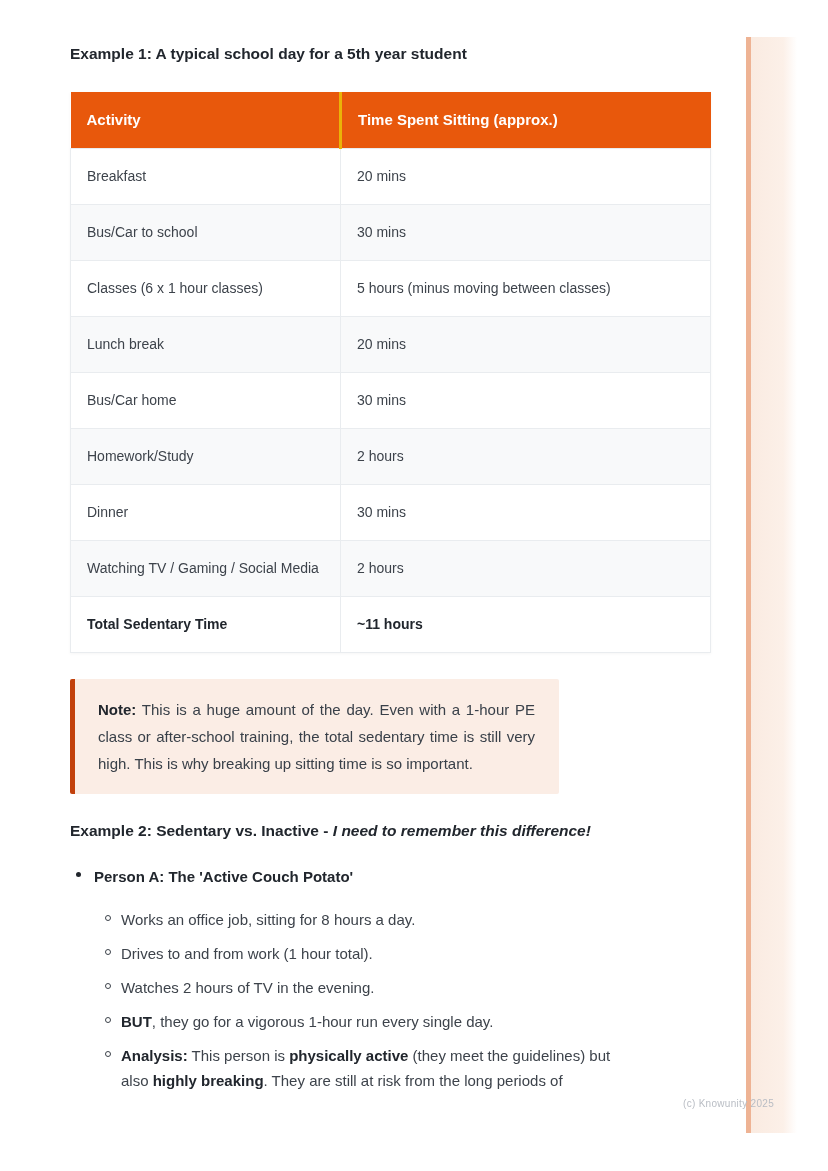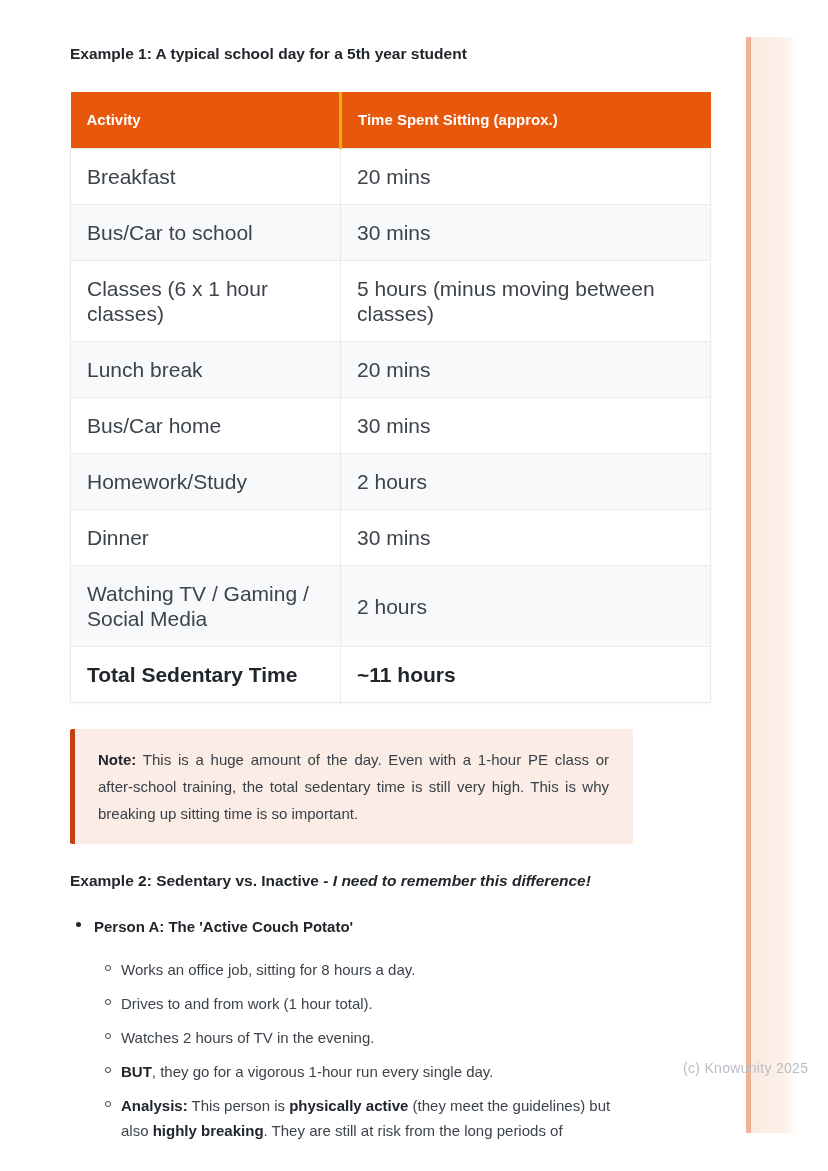--- a/index.html
+++ b/index.html
@@ -24,29 +24,29 @@
     box-shadow: 0 1px 3px rgba(0,0,0,0.04);
   }
   table.data-table th {
     background: #e8580c; color: #ffffff; text-align: left; font-weight: 700;
     font-size: 15px; padding: 16px; line-height: 24px;
   }
   table.data-table th:first-child { width: 270px; }
   table.data-table th + th { border-left: 3px solid #eab308; }
   table.data-table td {
     border: 1px solid #e9ecef; padding: 15px 16px;
-    font-size: 21px; line-height: 25px; color: #3d434b; background: #ffffff;
+    font-size: 14px; line-height: 25px; color: #3d434b; background: #ffffff;
     vertical-align: middle;
   }
   table.data-table tbody tr:nth-child(even) td { background: #f8f9fa; }
   table.data-table tbody tr.total-row td { font-weight: 700; color: #21262d; }
 
   
   .note {
-    margin-top: 26px; width: 563px;
+    margin-top: 26px; width: 489px;
     background: #fbede5; border-left: 5px solid #c2410c; border-radius: 2px;
     padding: 17px 24px 17px 23px;
   }
   .note p { font-size: 15px; line-height: 27px; color: #394049; text-align: justify; }
   .note strong { font-weight: 700; color: #21262d; }
 
   .example2 { margin-top: 28px; }
 
   
   ul.lvl1 { list-style: none; margin-top: 25px; padding-left: 6px; }
@@ -73,22 +73,22 @@
   .strip-line {
     position: absolute; left: 746px; top: 37px; width: 5px; height: 1096px;
     background: #eeb394; z-index: 1;
   }
   .strip-fill {
     position: absolute; left: 751px; top: 37px; width: 46px; height: 1096px;
     background: linear-gradient(90deg, #faebe1 0%, #fcf0e8 70%, rgba(252,240,232,0) 100%);
     z-index: 1;
   }
   .watermark {
-    position: absolute; left: 683px; top: 1060px;
-    font-size: 14px; color: #b9bdc4; letter-spacing: 0.3px; z-index: 2;
+    position: absolute; left: 683px; top: 1098px;
+    font-size: 10px; color: #b9bdc4; letter-spacing: 0.3px; z-index: 2;
     white-space: nowrap;
   }
 </style>
 </head>
 <body>
 
 <div class="page">
   <div class="content">
 
     <h3 class="section-heading">Example 1: A typical school day for a 5th year student</h3>

